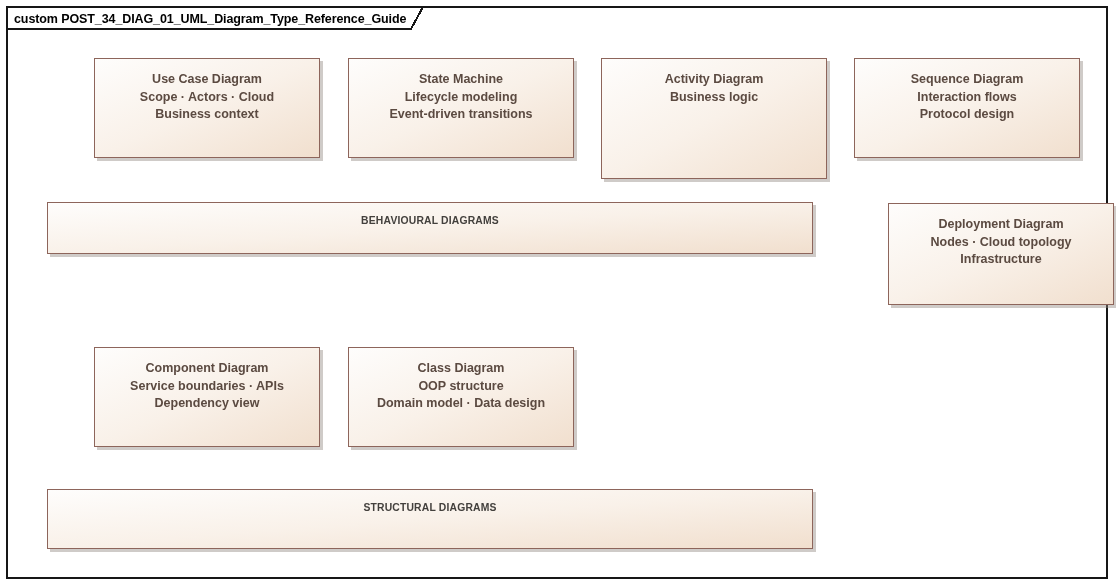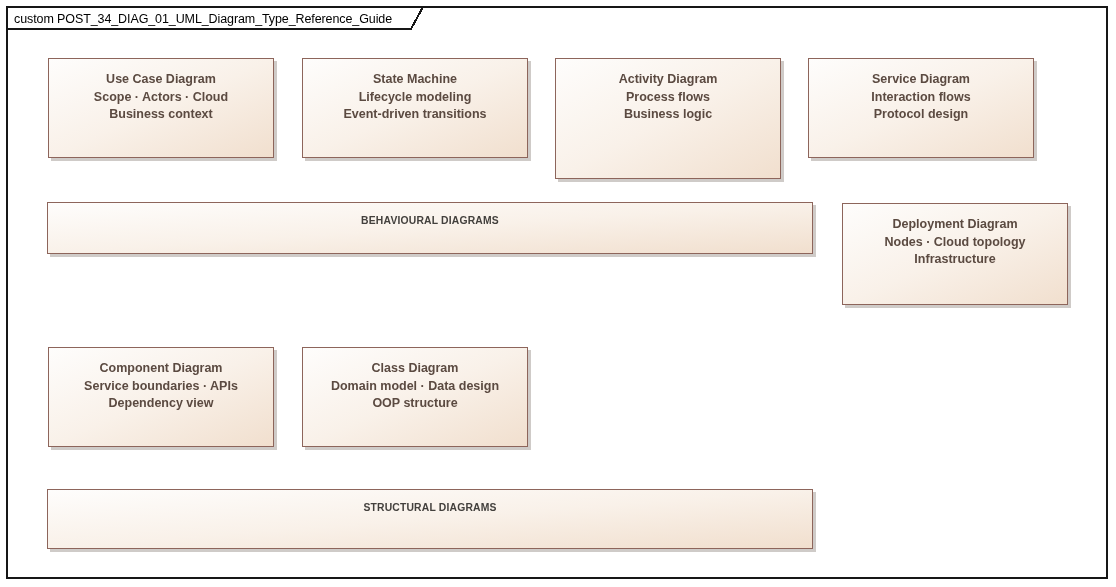--- a/index.html
+++ b/index.html
@@ -23,37 +23,37 @@
     position: absolute;
     left: 0; top: 0;
     width: 440px; height: 36px;
   }
   .tab-text {
     position: absolute;
     left: 14px; top: 9px;
     height: 20px;
     line-height: 20px;
     font-size: 12.5px;
-    font-weight: normal;
+    font-weight: bold;
     color: #000000;
     white-space: nowrap;
     letter-spacing: -0.1px;
   }
   .el {
     position: absolute;
     box-sizing: border-box;
     border: 1px solid var(--element-border, #8d655b);
     background: linear-gradient(to bottom right,
                 var(--gradient-start, #fefdfc) 0%,
                 #f9f1e9 50%,
                 var(--gradient-end, #f1dfce) 100%);
     box-shadow: 3px 3px 0 var(--shadow, rgba(148,140,134,0.45));
     text-align: center;
   }
-  .box { padding-top: 12px; }
+  .box { padding-top: 12px; margin-left: 46px; }
   .box .t {
     font-size: 12.5px;
     font-weight: bold;
     line-height: 17.5px;
     color: var(--element-text, #5b4a41);
     white-space: nowrap;
   }
   .bar { padding-top: 11px; }
   .bar .bt {
     font-size: 11.5px;
@@ -83,26 +83,25 @@
   </div>
 
   <div class="el box" style="left:302px; top:58px; width:226px; height:100px">
     <div class="t">State Machine</div>
     <div class="t">Lifecycle modeling</div>
     <div class="t">Event-driven transitions</div>
   </div>
 
   <div class="el box" style="left:555px; top:58px; width:226px; height:121px">
     <div class="t">Activity Diagram</div>
-    <div class="t">Process flows</div>
     <div class="t">Business logic</div>
   </div>
 
   <div class="el box" style="left:808px; top:58px; width:226px; height:100px">
-    <div class="t">Service Diagram</div>
+    <div class="t">Sequence Diagram</div>
     <div class="t">Interaction flows</div>
     <div class="t">Protocol design</div>
   </div>
 
   <div class="el bar" style="left:47px; top:202px; width:766px; height:52px">
     <div class="bt">BEHAVIOURAL DIAGRAMS</div>
   </div>
 
   <div class="el box" style="left:842px; top:203px; width:226px; height:102px">
     <div class="t">Deployment Diagram</div>
@@ -111,21 +110,21 @@
   </div>
 
   <div class="el box" style="left:48px; top:347px; width:226px; height:100px">
     <div class="t">Component Diagram</div>
     <div class="t">Service boundaries · APIs</div>
     <div class="t">Dependency view</div>
   </div>
 
   <div class="el box" style="left:302px; top:347px; width:226px; height:100px">
     <div class="t">Class Diagram</div>
+    <div class="t">OOP structure</div>
     <div class="t">Domain model · Data design</div>
-    <div class="t">OOP structure</div>
   </div>
 
   <div class="el bar" style="left:47px; top:489px; width:766px; height:60px">
     <div class="bt">STRUCTURAL DIAGRAMS</div>
   </div>
 
 </div>
 
 </body></html>

